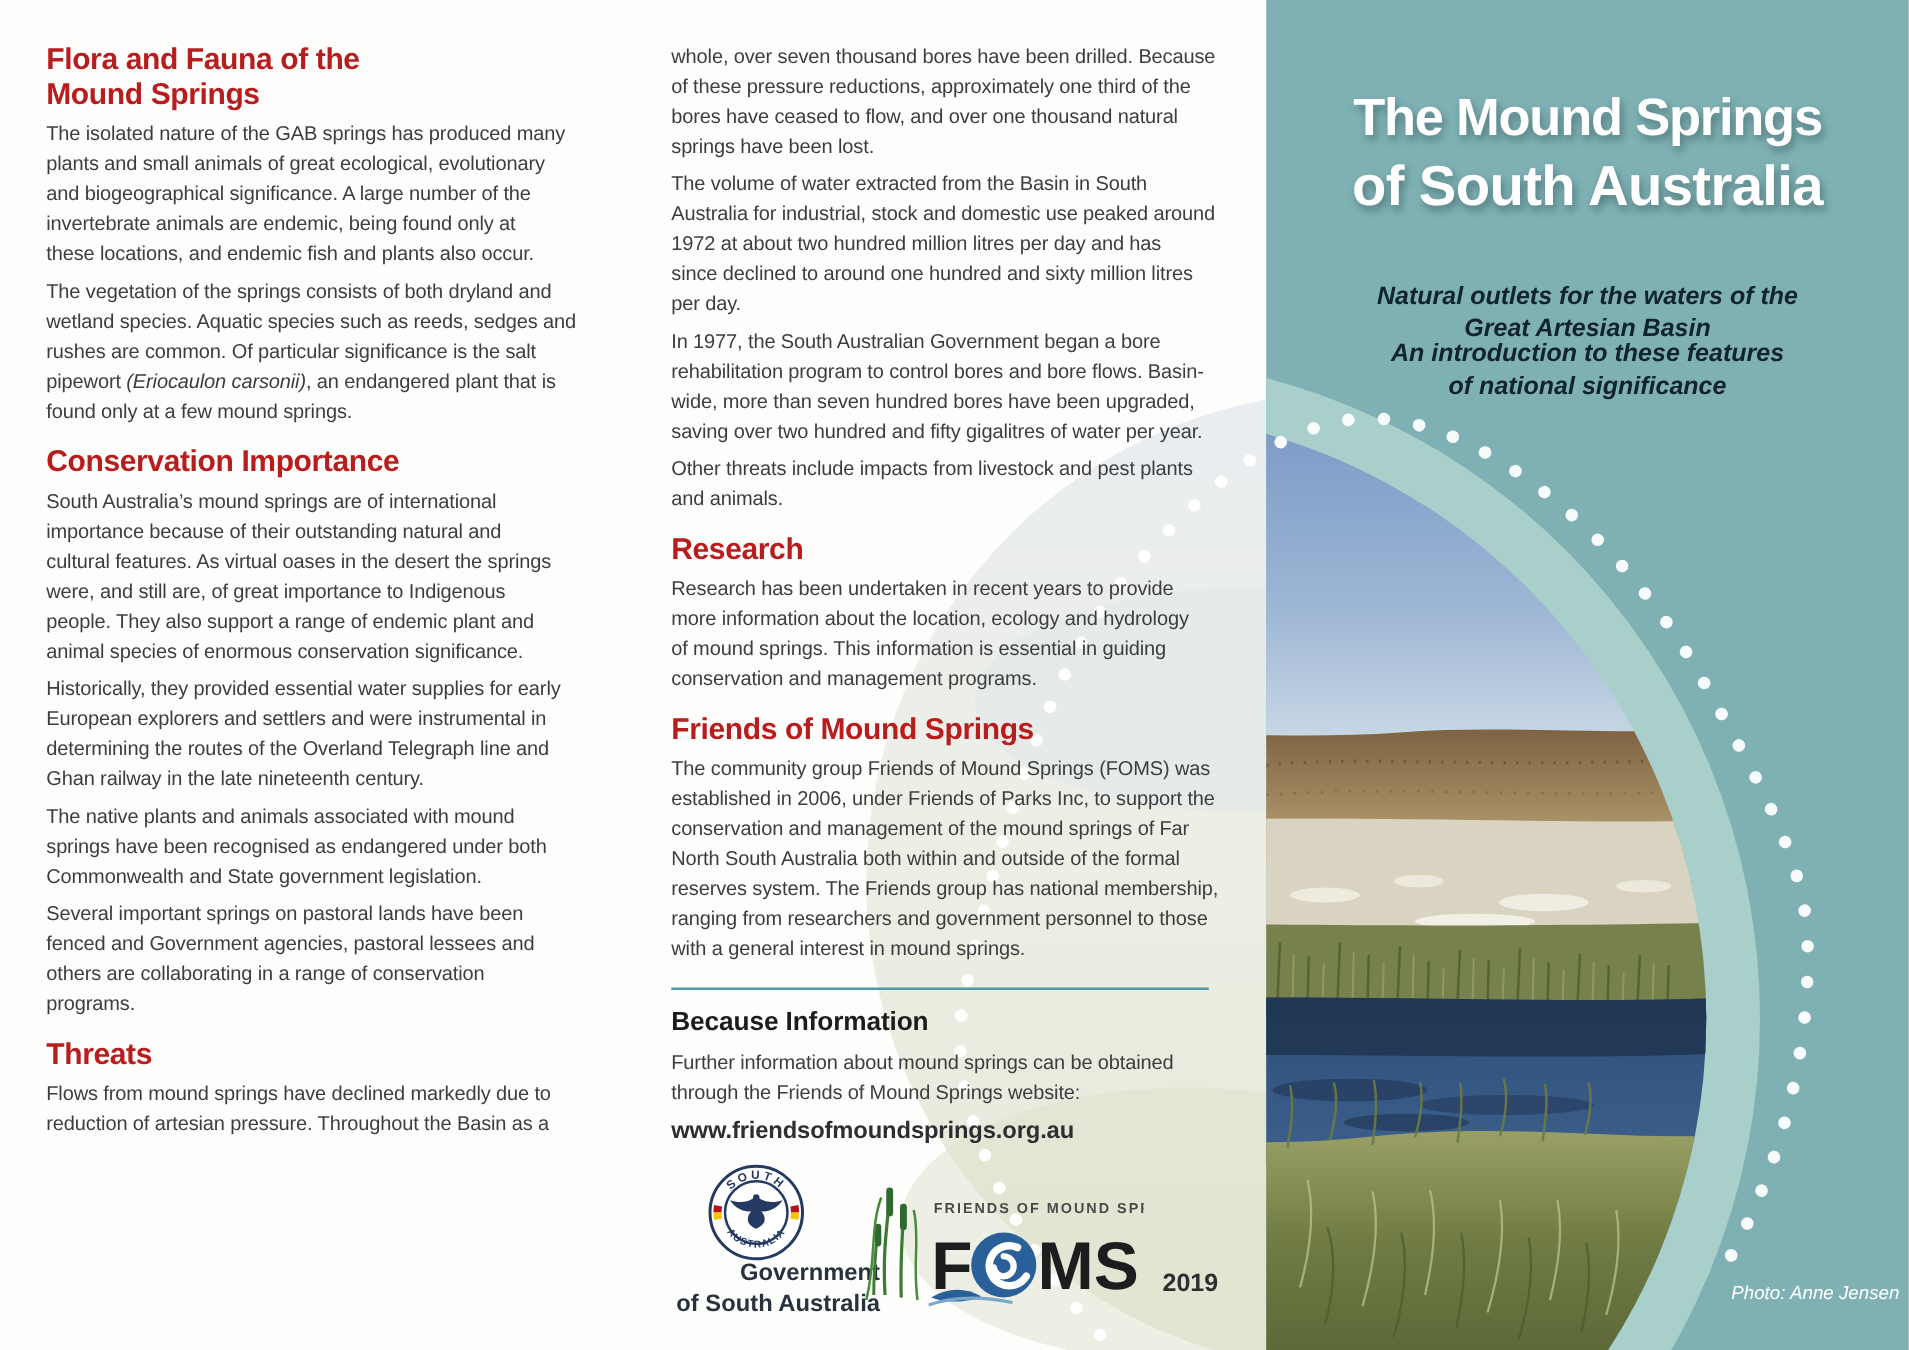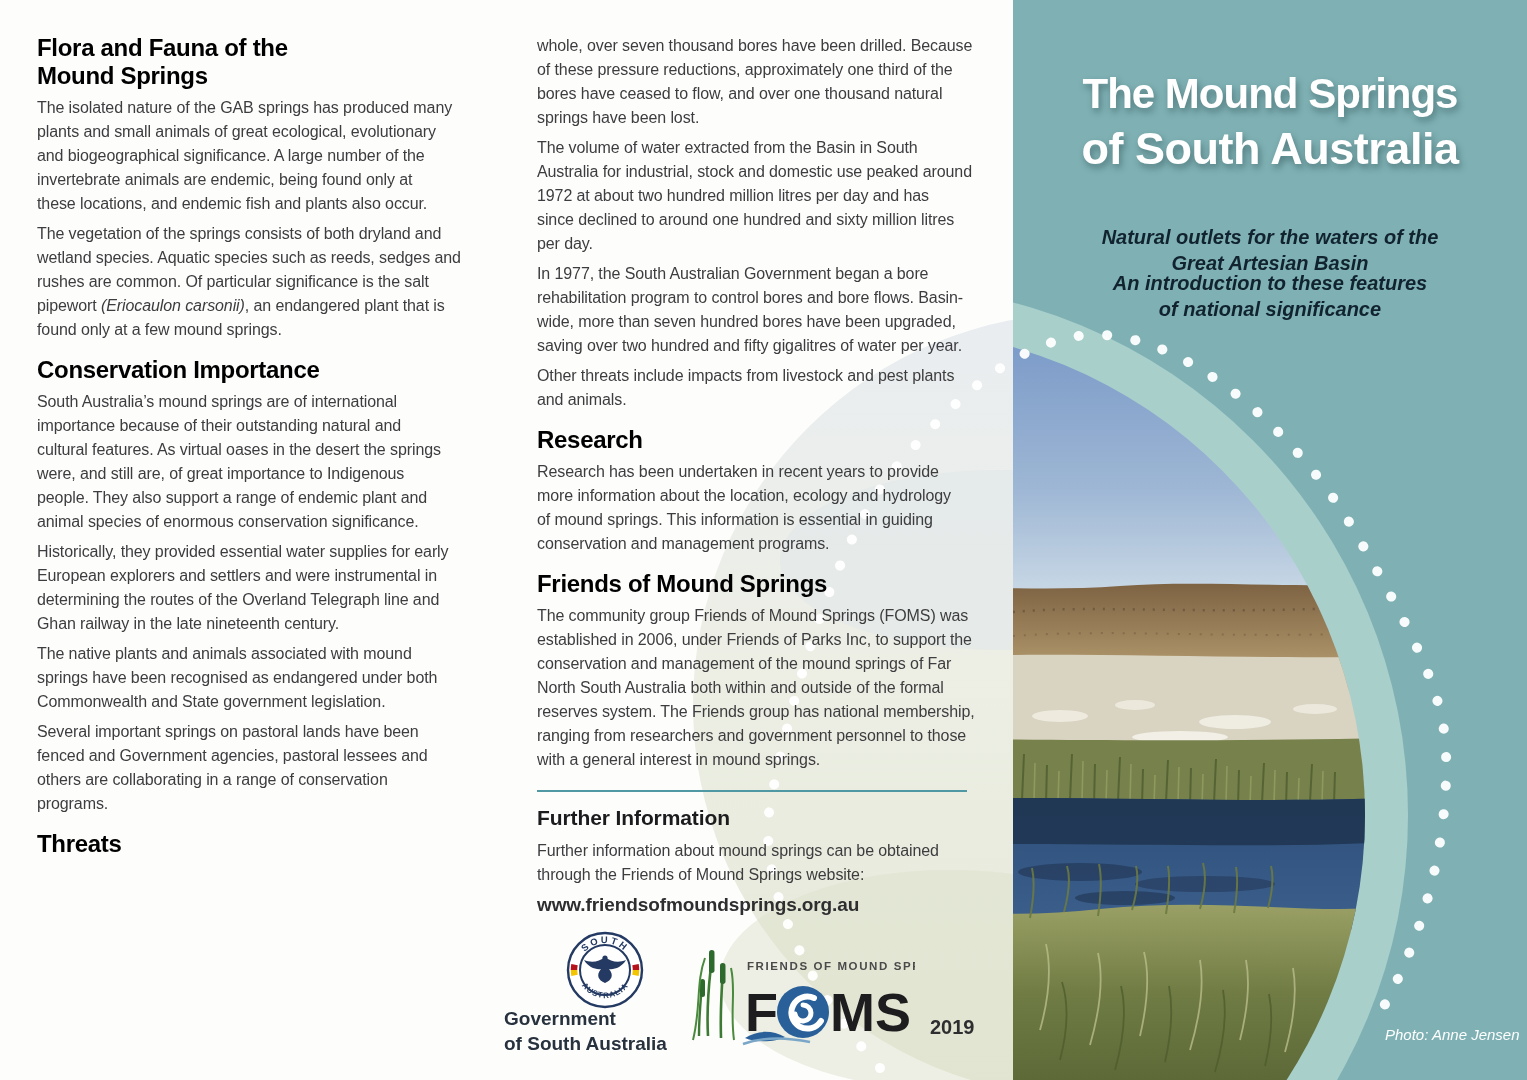--- a/index.html
+++ b/index.html
@@ -4,21 +4,21 @@
 <style>
   html,body { margin:0; padding:0; background:#888; }
   .page { position:relative; width:1527px; height:1080px; background:#fdfdfc; overflow:hidden;
           font-family:"Liberation Sans", sans-serif; }
   .art { position:absolute; left:0; top:0; }
 
   .col { position:absolute; top:34px; color:#3d3d3f; font-size:16px; line-height:24px;
          letter-spacing:-0.1px; }
   .col-left { left:37px; width:478px; }
   .col-mid  { left:537px; width:466px; }
-  .sect-h { font-size:24px; line-height:28px; font-weight:bold; color:#000000;
+  .sect-h { font-size:24px; line-height:28px; font-weight:bold; color:#b91c1c;
             margin:14px 0 6px; letter-spacing:-0.3px; white-space:pre-line; }
   .sect-first .sect-h { margin-top:0; }
   .p { white-space:pre-line; margin:0 0 6px; }
   .italic { font-style:italic; }
   .rule { height:2px; background:#4f98a4; margin:18px 0 0; width:430px; }
   .fi-h { font-size:21px; line-height:26px; font-weight:bold; color:#1c1c1e; margin:13px 0 8px; }
   .url { font-weight:bold; color:#2e2e30; margin-top:4px; font-size:19px; }
 
   .panel-title { position:absolute; left:1013px; top:64px; width:514px; text-align:center;
                  color:#ffffff; font-weight:bold; }
@@ -26,21 +26,21 @@
         text-shadow:2px 4px 7px rgba(25,55,60,0.45); }
   .t2 { font-size:45px; line-height:50px; letter-spacing:-0.5px;
         text-shadow:2px 4px 7px rgba(25,55,60,0.45); }
   .subtitle { position:absolute; left:1063px; width:414px; text-align:center; font-size:20px;
               line-height:26px; font-weight:bold; font-style:italic; color:#10232e;
               white-space:pre-line; }
   .sub1 { top:224px; } .sub2 { top:270px; }
   .credit { position:absolute; left:1385px; top:1026px; font-style:italic; font-size:15px;
             color:#ffffff; }
 
-  .gov-caption { position:absolute; left:504px; top:1006px; width:200px; text-align:left;
+  .gov-caption { position:absolute; left:504px; top:1006px; width:200px; text-align:right;
                  font-weight:bold; font-size:19px; line-height:25px; color:#27323e;
                  white-space:pre-line; }
   .year { position:absolute; left:930px; top:1016px; font-weight:bold; font-size:20px; color:#2e2e30; }
   .logo { position:absolute; }
 </style>
 </head>
 <body>
 
 <div class="page">
 
@@ -151,20 +151,22 @@
       <p class="p">The native plants and animals associated with mound
 springs have been recognised as endangered under both
 Commonwealth and State government legislation.</p>
       <p class="p">Several important springs on pastoral lands have been
 fenced and Government agencies, pastoral lessees and
 others are collaborating in a range of conservation
 programs.</p>
     </div>
     <div class="sect">
       <div class="sect-h">Threats</div>
+      <p class="p">Flows from mound springs have declined markedly due to
+reduction of artesian pressure. Throughout the Basin as a</p>
     </div>
   </div>
 
   <div class="col col-mid">
     <p class="p">whole, over seven thousand bores have been drilled.  Because
 of these pressure reductions, approximately one third of the
 bores have ceased to flow, and over one thousand natural
 springs have been lost.</p>
     <p class="p">The volume of water extracted from the Basin in South
 Australia for industrial, stock and domestic use peaked around
@@ -184,21 +186,21 @@
 conservation and management programs.</p>
     <div class="sect-h">Friends of Mound Springs</div>
     <p class="p">The community group Friends of Mound Springs (FOMS) was
 established in 2006, under Friends of Parks Inc, to support the
 conservation and management of the mound springs of Far
 North South Australia both within and outside of the formal
 reserves system. The Friends group has national membership,
 ranging from researchers and government personnel to those
 with a general interest in mound springs.</p>
     <div class="rule"></div>
-    <div class="fi-h">Further Information</div>
+    <div class="fi-h">Because Information</div>
     <p class="p">Further information about mound springs can be obtained
 through the Friends of Mound Springs website:</p>
     <div class="url">www.friendsofmoundsprings.org.au</div>
   </div>
 
   <svg class="logo" style="left:553px; top:930px;" width="105" height="82" viewBox="0 0 105 82">
     <circle cx="52" cy="40" r="37" fill="#ffffff" stroke="#243a63" stroke-width="2.4"></circle>
     <path d="M21.5 34.6 A31 31 0 0 0 21 40" stroke="#b5121b" stroke-width="6.5" fill="none"></path>
     <path d="M21 40 A31 31 0 0 0 21.5 45.4" stroke="#f3c400" stroke-width="6.5" fill="none"></path>
     <path d="M82.5 34.6 A31 31 0 0 1 83 40" stroke="#b5121b" stroke-width="6.5" fill="none"></path>

